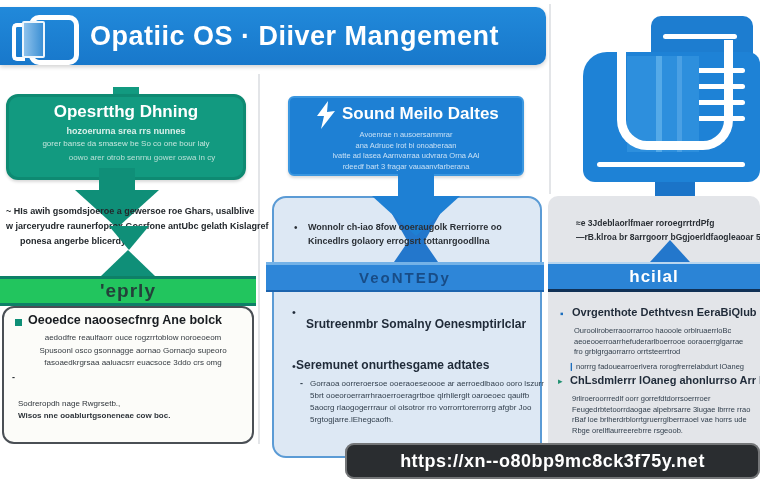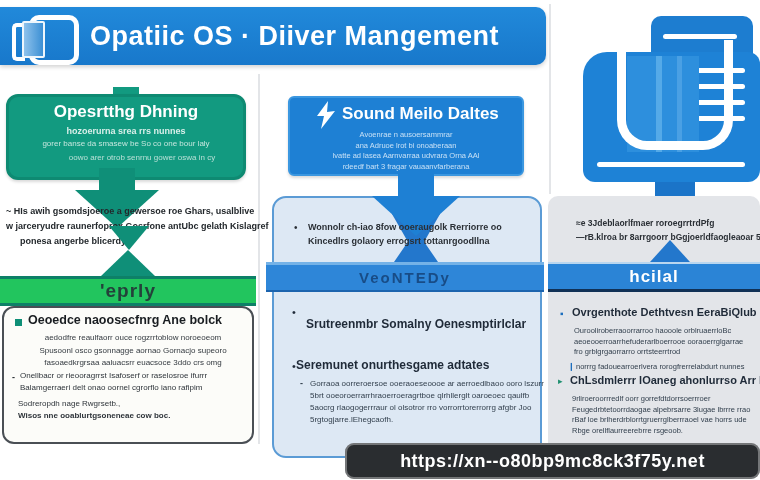--- a/index.html
+++ b/index.html
@@ -118,24 +118,20 @@
 
   <div class="abs left-card">
     <div class="abs bullet-sq" style="left:11px;top:11px;background:#0e8f77;"></div>
     <div class="abs" style="left:24px;top:5px;width:220px;font-size:12.5px;font-weight:bold;color:#191d21;white-space:nowrap;">Oeoedce naoosecfnrg Ane bolck</div>
     <div class="abs" style="left:14px;top:24px;width:230px;font-size:8px;color:#343a40;line-height:12.5px;text-align:center;">
       <div class="note-line">aedodfre reaulfaorr ouce rogzrrtoblow noroeoeom</div>
       <div class="note-line">Spusoonl osco gsonnagge aornao Gornacjo supeoro</div>
       <div class="note-line">fasoaedkrgrsaa aaluacsrr euacsoce 3ddo crs omg</div>
     </div>
     <div class="abs" style="left:8px;top:64px;font-size:9px;font-weight:bold;color:#2a2f34;">-</div>
-    <div class="abs" style="left:16px;top:62px;width:228px;font-size:8px;color:#2e343a;line-height:12px;">
-      <div class="note-line">Onellbacr or rieooragrrst Isafoserf or raselosroe ifurrr</div>
-      <div class="note-line">Balamgerraeri delt onao oornel cgrorflo iano rafipim</div>
-    </div>
     <div class="abs" style="left:14px;top:90px;width:228px;font-size:8px;color:#2e343a;line-height:12px;">
       <div class="note-line">Sodreropdh nage Rwgrsetb.,</div>
       <div class="note-line" style="font-weight:bold;">Wisos nne ooablurtgsoneneae cow boc.</div>
     </div>
   </div>
 
   <div class="abs mid-box hdr-box">
     <svg class="abs" style="left:24px;top:3px;" width="24" height="28" viewBox="0 0 24 28">
       <path d="M14 0 L3 15 L10 15 L7 28 L21 10 L13 11 Z" fill="#ffffff"></path>
     </svg>
@@ -186,21 +182,21 @@
   <div class="abs right-banner banner" style="z-index:3;">hcilal</div>
 
   <div class="abs" style="left:560px;top:308px;font-size:10px;color:#1d6fbe;z-index:3;">▪</div>
   <div class="abs" style="left:572px;top:306px;width:185px;font-size:11px;font-weight:bold;color:#1f2a38;white-space:nowrap;z-index:3;">Ovrgenthote Dethtvesn EeraBiQlub</div>
   <div class="abs" style="left:574px;top:326px;width:182px;font-size:7.5px;color:#33404e;line-height:10.5px;z-index:3;">
     <div class="note-line">Ourooliroberraoorrarroo haooole orblruaerrloBc</div>
     <div class="note-line">aeoeooerroarrhefuderarlboerrooe ooraoerrglgarrae</div>
     <div class="note-line">fro grblgrgaorrarro orrtsteerrtrod</div>
   </div>
   <div class="abs" style="left:568px;top:362px;font-size:8px;color:#1d6fbe;z-index:3;">❙</div>
-  <div class="abs note-line" style="left:576px;top:362px;width:182px;font-size:7.5px;color:#33404e;z-index:3;">norrrg fadouearroerlvera rorogfrerrelabdurt nunnes</div>
+  <div class="abs note-line" style="left:576px;top:362px;width:182px;font-size:7.5px;color:#33404e;z-index:3;">norrrg fadouearroerlvera rorogfrerrelabdurt lOaneg</div>
   <div class="abs" style="left:558px;top:376px;font-size:9px;color:#1d8f6f;z-index:3;">▸</div>
   <div class="abs" style="left:570px;top:374px;width:190px;font-size:11px;font-weight:bold;color:#1f2a38;white-space:nowrap;z-index:3;">ChLsdmlerrr lOaneg ahonlurrso Arr lrrL 'c</div>
   <div class="abs" style="left:572px;top:394px;width:186px;font-size:7.5px;color:#33404e;line-height:10.5px;z-index:3;">
     <div class="note-line">9rliroeroorrredlf oorr gorrefdtdorrsoerrroer</div>
     <div class="note-line">Feugedrbtetoorrdaogae alpebrsarre  3lugae lbrrre rrao</div>
     <div class="note-line">rBaf loe brlherdrblorrtgruerrglberrraoel vae horrs ude</div>
     <div class="note-line">Rbge orellflaurreerebrre rsgeoob.</div>
   </div>
 
   <div class="abs url-bar" style="z-index:5;">https://xn--o80bp9mc8ck3f75y.net</div>

